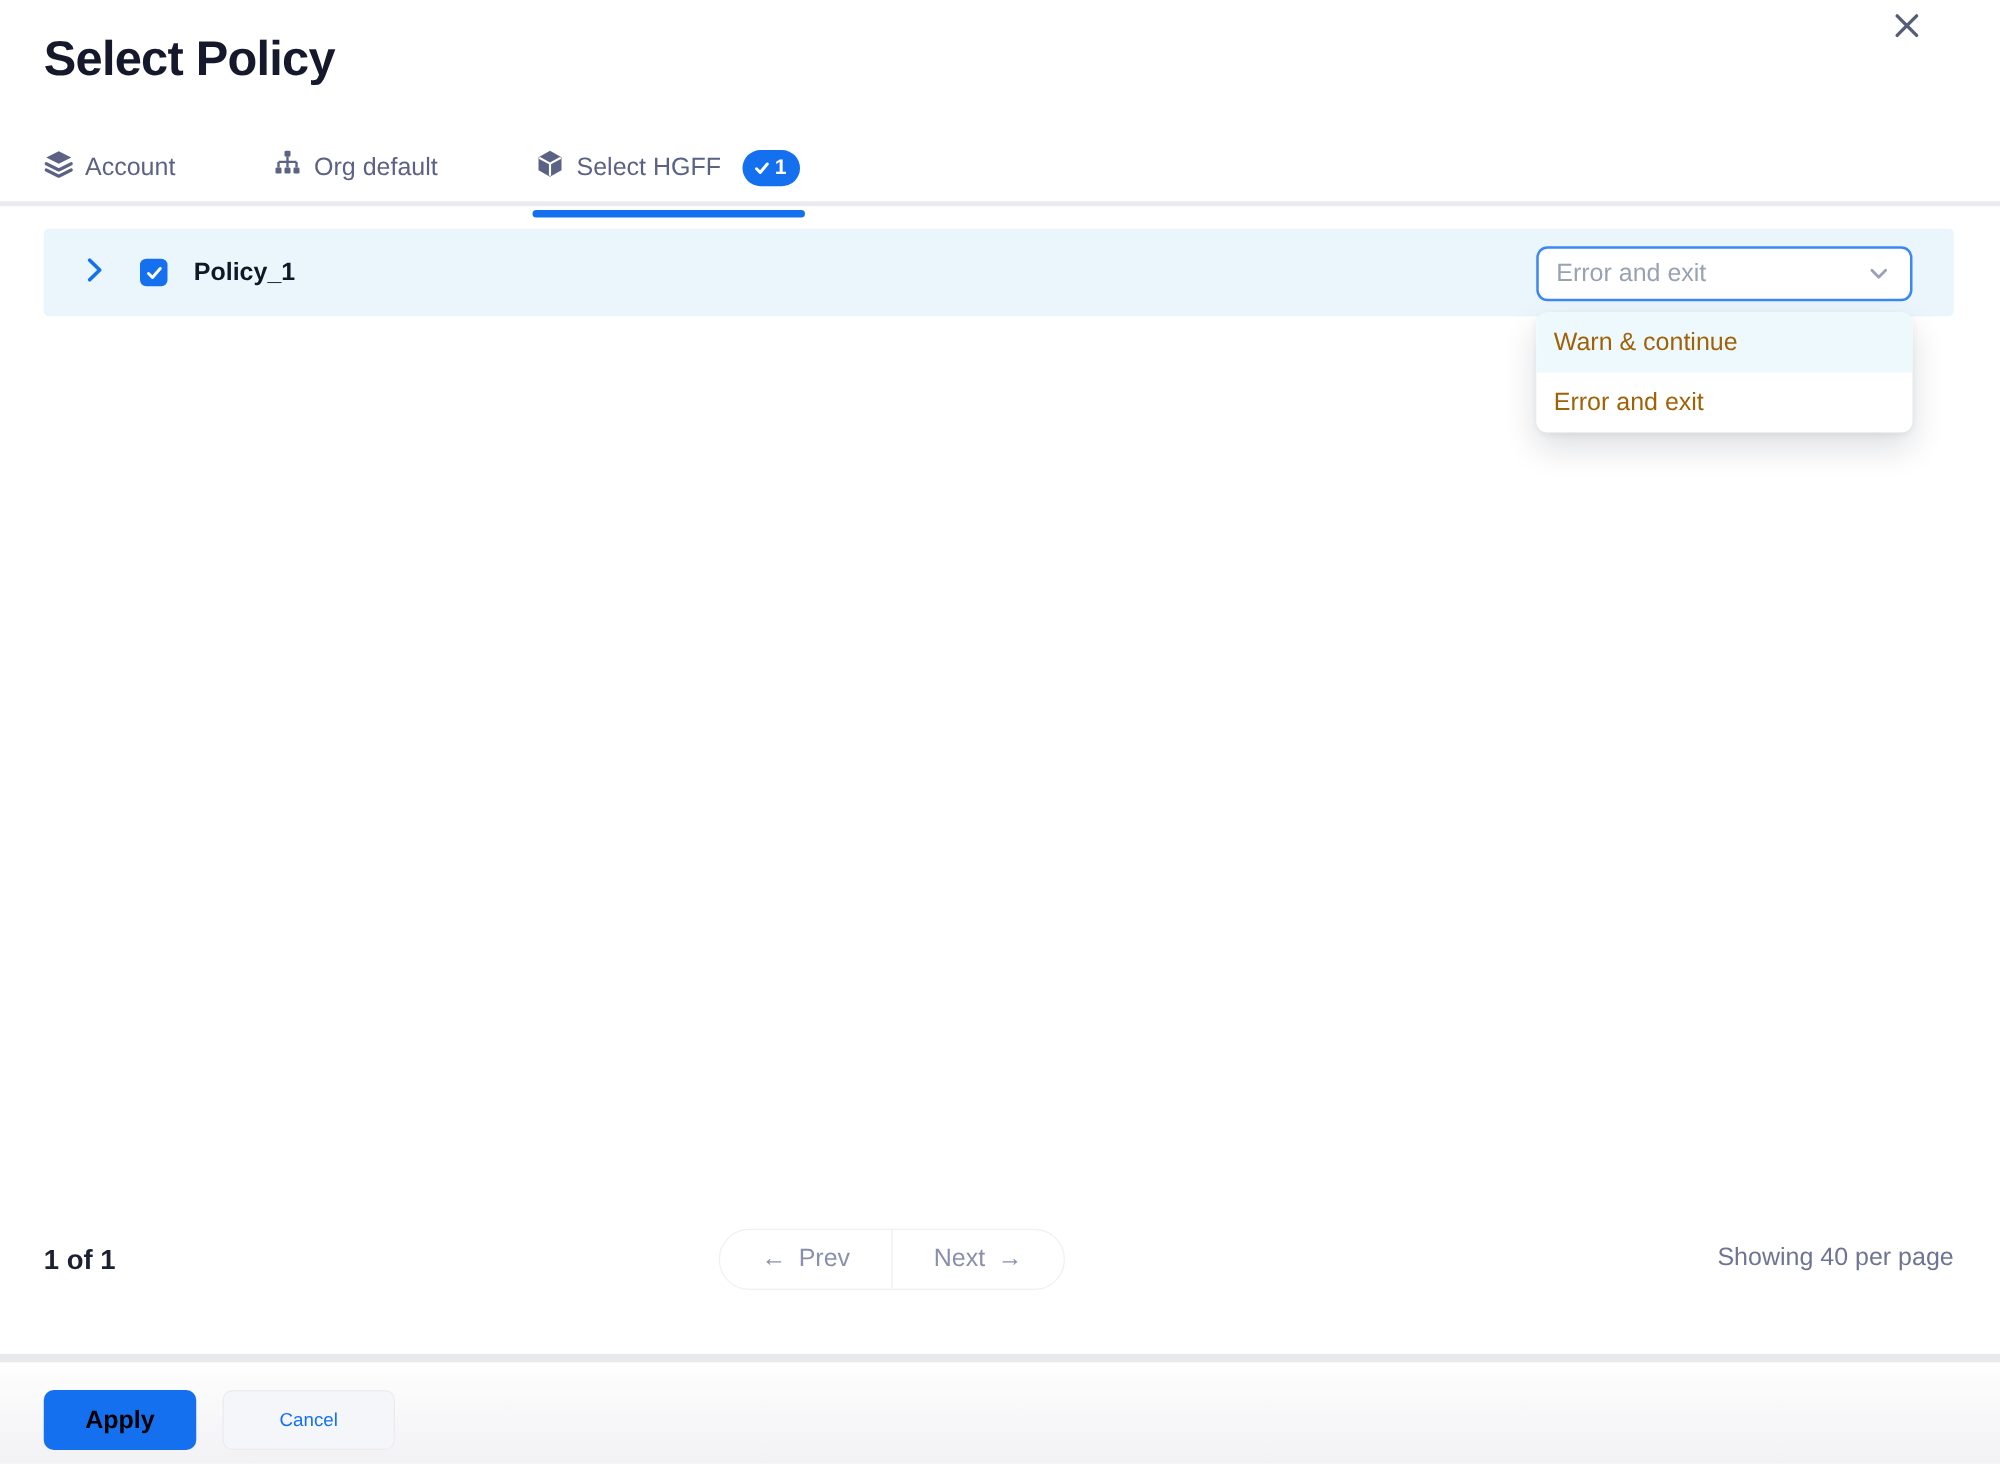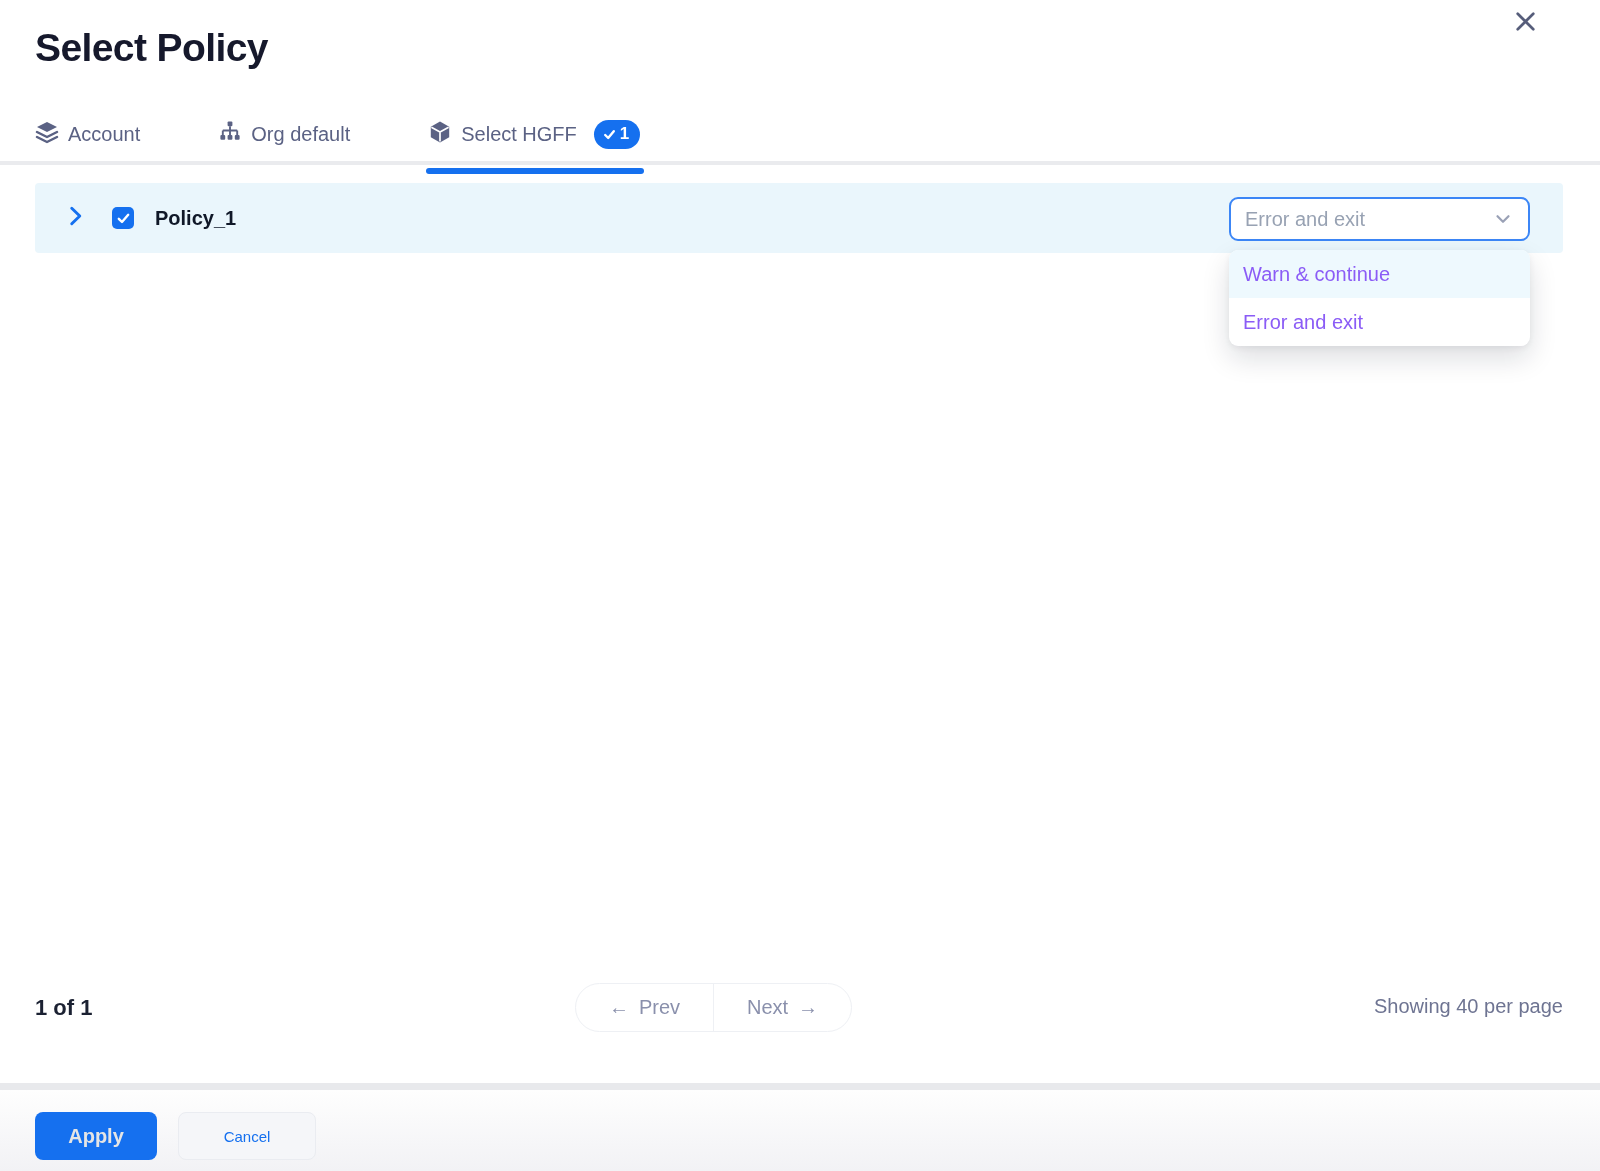--- a/index.html
+++ b/index.html
@@ -39,39 +39,39 @@
   .action-select { left:1194px; top:14px; width:301px; height:44px; background:#fff;
     border:2px solid #3c86f6; border-radius:9px; display:flex; align-items:center;
     padding:0 14px; cursor:pointer; }
   .action-select .value { flex:1; font-size:20px; color:#98a2b3; }
 
   
   .select-menu { left:1229px; top:250px; width:301px; background:#fff; border-radius:9px;
     box-shadow:0 12px 28px rgba(16,24,40,.14), 0 2px 6px rgba(16,24,40,.06);
     overflow:hidden; z-index:5; }
   .select-option { height:48px; display:flex; align-items:center; padding:0 14px;
-    font-size:20px; color:#8b5cf6; cursor:pointer; }
+    font-size:20px; color:#a16207; cursor:pointer; }
   .select-option.highlighted { background:#eef9fe; }
 
   
   .page-status { left:35px; top:995px; font-size:22px; font-weight:600; color:#1b2132; }
   .pager { left:575px; top:983px; width:277px; height:49px; background:#fff;
     border:1px solid #eef0f4; border-radius:25px; display:flex; overflow:hidden; }
   .pager-btn { flex:1; display:flex; align-items:center; justify-content:center; gap:10px;
     font-size:20px; color:#8a90ac; cursor:pointer; }
   .pager-btn:first-child { border-right:1px solid #eef0f4; }
   .per-page { right:37px; top:995px; font-size:20px; color:#6e7492; }
 
   
   .footer-divider { left:0; top:1083px; width:1600px; height:7px; background:#e8e9ec; }
   .footer-bg { left:0; top:1090px; width:1600px; height:81px;
     background:linear-gradient(180deg,#fefefe 0%,#f2f2f5 100%); }
   .apply-btn { left:35px; top:1112px; width:122px; height:48px; background:#1570ef;
     border-radius:8px; display:flex; align-items:center; justify-content:center;
-    color:#e5e5e5; font-size:20px; font-weight:600; cursor:pointer; z-index:2; }
+    color:#000000; font-size:20px; font-weight:600; cursor:pointer; z-index:2; }
   .cancel-btn { left:178px; top:1112px; width:138px; height:48px; background:#f5f6f9;
     border:1px solid #eaecf1; border-radius:8px; display:flex; align-items:center;
     justify-content:center; color:#1570ef; font-size:15px; font-weight:500;
     cursor:pointer; z-index:2; }
 </style>
 </head>
 <body>
 
 <div class="abs close-btn">
   <span>

